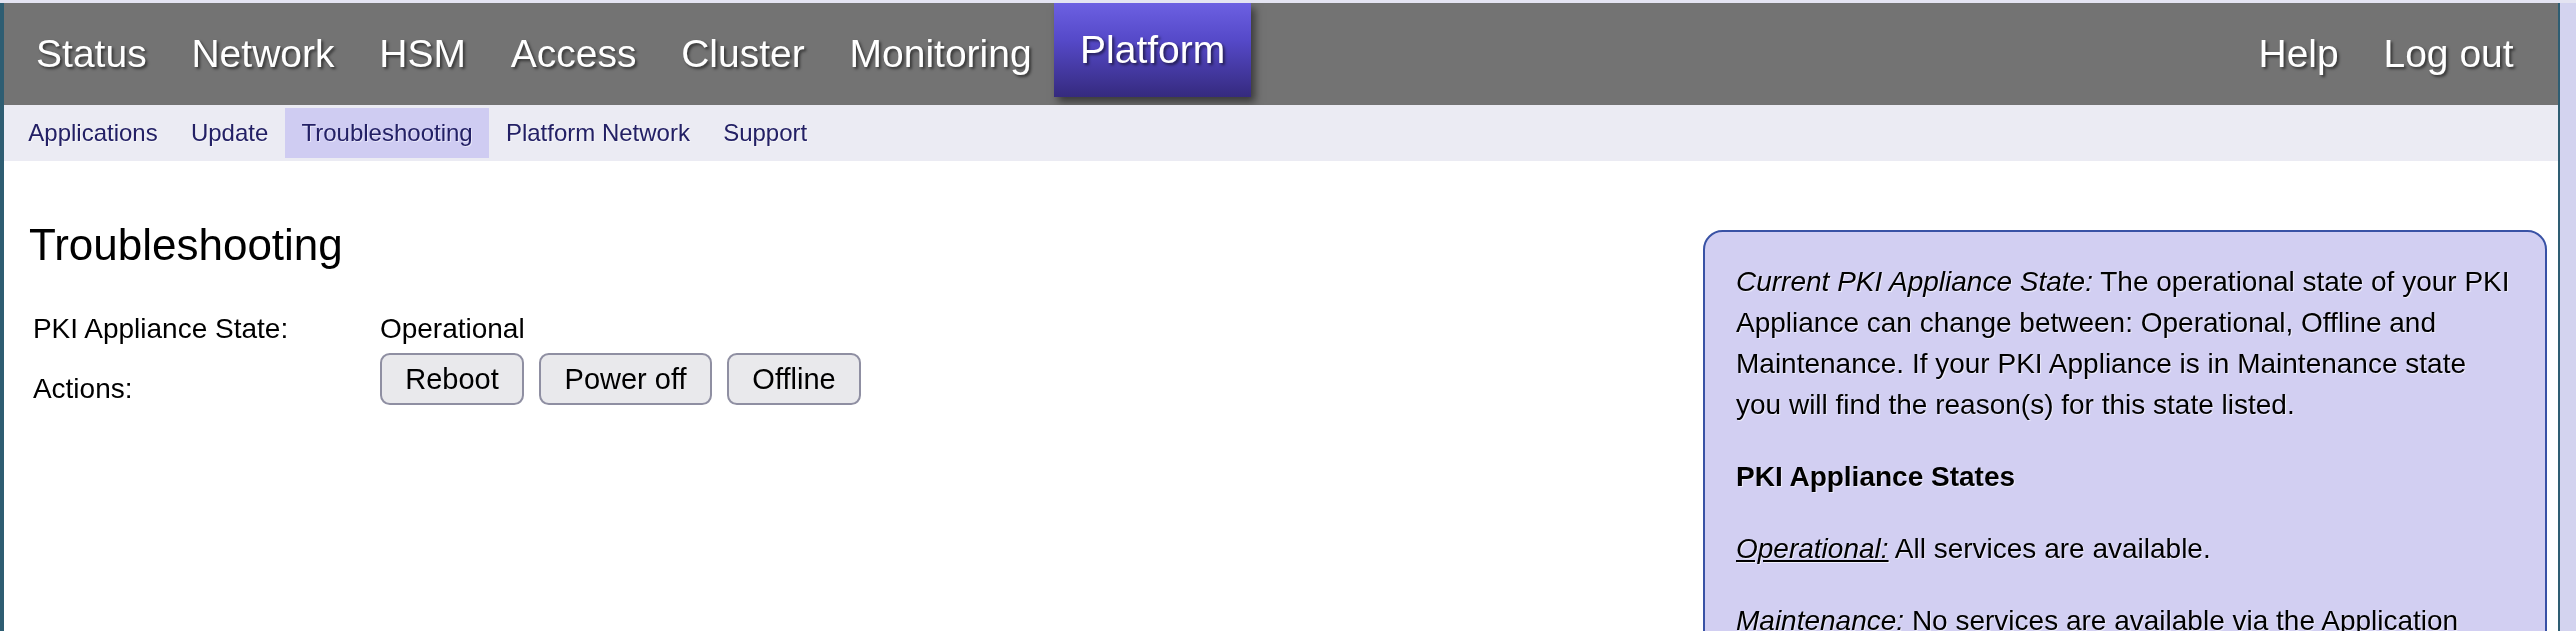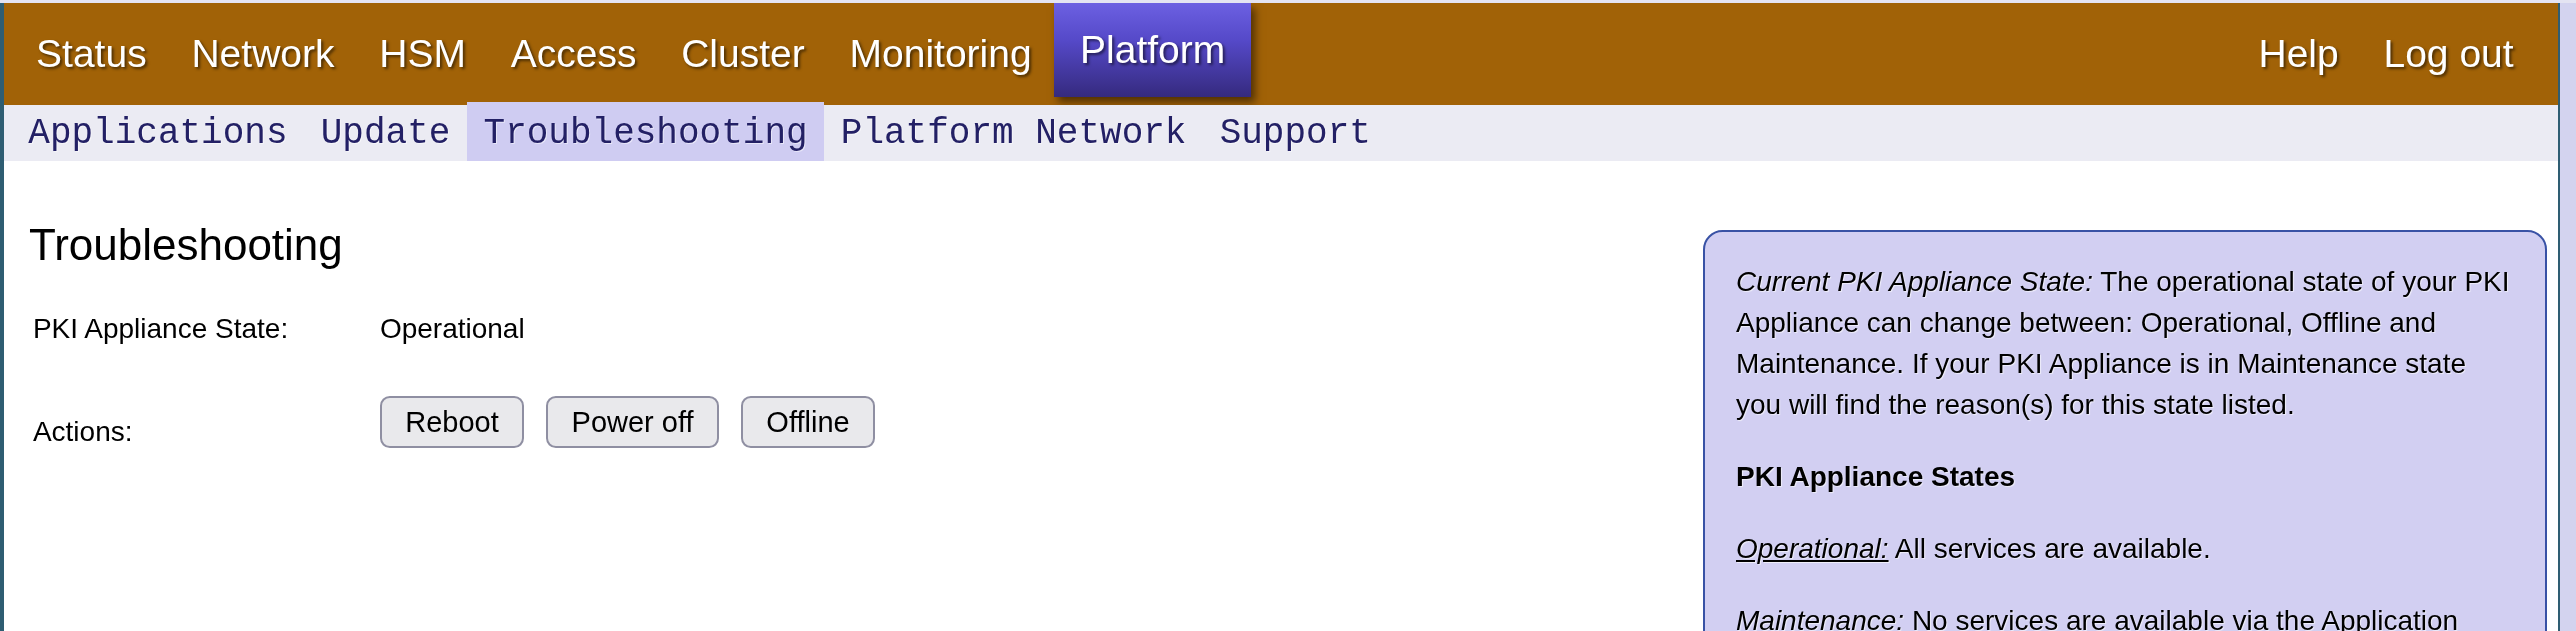--- a/index.html
+++ b/index.html
@@ -9,51 +9,50 @@
     background:#ffffff; font-family:"Liberation Sans", sans-serif; color:#000;
   }
   .top-strip { position:absolute; top:0; left:0; right:0; height:2.9px; background:#e4e4f2; z-index:50; }
   .left-edge { position:absolute; left:0; top:0; bottom:0; width:3.9px; background:#2e5d72; z-index:45; }
   .scrollbar {
     position:absolute; right:0; top:0; bottom:0; width:18.5px;
     background:#d3d3ef; border-left:2.9px solid #2e5d72; z-index:45;
   }
   .top-nav {
     position:absolute; top:2px; left:0; right:18.5px; height:103px;
-    background:#a16207; display:flex; align-items:center; justify-content:space-between;
+    background:#737373; display:flex; align-items:center; justify-content:space-between;
     padding:0 21.5px 0 13.7px;
   }
   .nav-group { display:flex; align-items:center; height:100%; }
   .nav-item {
     color:#ffffff; font-size:39px; padding:0 22.4px; white-space:nowrap;
     text-shadow:2px 2px 2.9px rgba(0,0,0,0.55); cursor:pointer;
     height:100%; display:flex; align-items:center;
   }
   .nav-item.active {
     background:linear-gradient(180deg,#6c60e2 0%, #5549c8 40%, #352a7e 100%);
     height:94px; align-self:flex-start; margin-top:1px; padding:8px 26px;
     box-shadow:3.9px 4.9px 7.8px rgba(0,0,0,0.5);
   }
   .sub-nav {
     position:absolute; top:105px; left:3.9px; right:18.5px; height:56px;
     background:#ebebf3; display:flex; align-items:center; padding:0 7.8px;
   }
   .sub-item {
-    color:#232065; font-size:36px; padding:10.7px 16.6px; white-space:nowrap; cursor:pointer;
+    color:#232065; font-size:24px; padding:10.7px 16.6px; white-space:nowrap; cursor:pointer;
     text-shadow:1px 1px 0 rgba(255,255,255,0.5);
-    font-family:Liberation Mono, monospace;
   }
   .sub-item.active { background:#cfccf2; }
   .content { position:absolute; top:161px; left:3.9px; right:18.5px; bottom:0; background:#ffffff; }
   .page-title { margin:59px 0 0 25px; font-size:44px; font-weight:400; color:#000; }
   .info-rows { margin:43px 0 0 29px; font-size:28px; }
   .row { display:flex; align-items:flex-start; margin-bottom:7.8px; }
   .row.actions-row { align-items:flex-end; }
   .row-label { width:347px; flex:none; }
-  .actions-buttons { display:flex; gap:22px;margin-top:43px; }
+  .actions-buttons { display:flex; gap:15px; }
   .action-btn {
     font-family:"Liberation Sans", sans-serif; font-size:29px; color:#000;
     background:#e9e9ec; border:2px solid #8f8fa2; border-radius:9.8px;
     padding:7.8px 23.4px; cursor:pointer; white-space:nowrap;
   }
   .help-panel {
     position:absolute; left:1703px; top:230px; width:844px; min-height:546px;
     background:#d2cff2; border:2.9px solid #3952a5; border-radius:19.5px;
     padding:29px 29px 29px 31px; font-size:28px; line-height:41px; color:#000;
     text-shadow:1px 1px 1px rgba(255,255,255,0.65); z-index:10;

